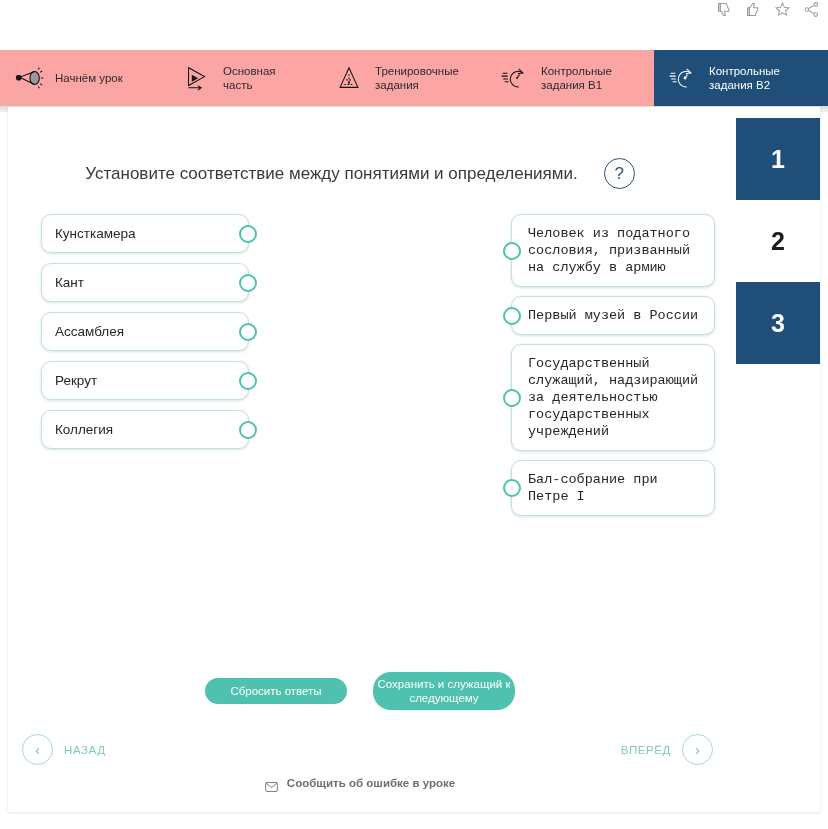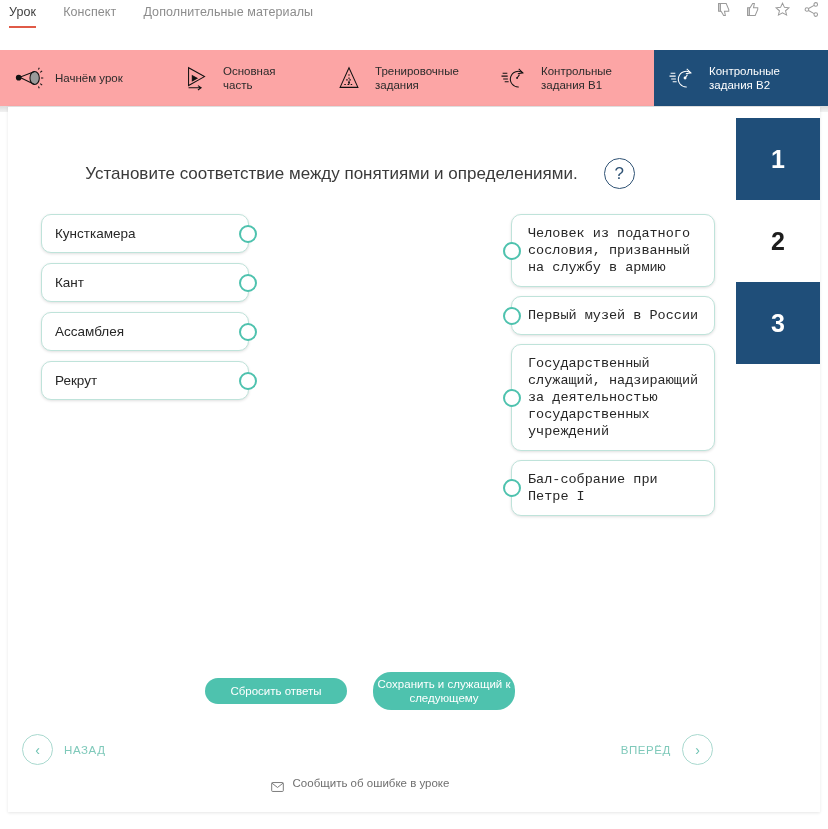--- a/index.html
+++ b/index.html
@@ -123,36 +123,31 @@
   .navbtn.fwd  { right: 115px; top: 0; }
   .circlebtn {
     width: 31px; height: 31px; border-radius: 50%; border: 1.4px solid #a9d9cf;
     display: flex; align-items: center; justify-content: center; color: #6dc2b2;
     font-size: 14px; flex: 0 0 31px;
   }
   .navbtn .ntxt { font-size: 11.5px; color: #7fc9ba; letter-spacing: .6px; }
 
   .report {
     position: absolute; top: 777px; left: 0; width: 720px;
-    display: flex; align-items: center; justify-content: center; gap: 9px; cursor: pointer;
+    display: flex; align-items: center; justify-content: center; gap: 9px; cursor: pointer; font-weight: bold;
   }
   .report .rtxt { font-size: 11.5px; color: #6f6f6f; }
   .report .env { width: 13px; height: 10px; }
 </style>
 </head>
 <body>
 
 <div class="app">
 
   <div class="topbar">
-    <div class="toptabs">
-      <div class="toptab active"><span>Урок</span></div>
-      <div class="toptab"><span>Конспект</span></div>
-      <div class="toptab"><span>Дополнительные материалы</span></div>
-    </div>
 
     <div class="topicons">
       <span class="ic">
         <svg viewBox="0 0 20 20" width="17" height="17" fill="none" stroke="#9a9a9a" stroke-width="1.2">
           <path d="M5 3h7l3 7v2h-5l1 5-2 0-3-5H5z"></path>
             <path d="M3 3h2v9H3z"></path>
         </svg>
       </span>
       <span class="ic">
         <svg viewBox="0 0 20 20" width="17" height="17" fill="none" stroke="#9a9a9a" stroke-width="1.2">
@@ -277,20 +272,24 @@
       <div class="card" style="margin-bottom:10px">
         <span class="ctext">Кант</span>
         <span class="knob"></span>
       </div>
       <div class="card" style="margin-bottom:10px">
         <span class="ctext">Ассамблея</span>
         <span class="knob"></span>
       </div>
       <div class="card" style="margin-bottom:10px">
         <span class="ctext">Рекрут</span>
+        <span class="knob"></span>
+      </div>
+      <div class="card">
+        <span class="ctext">Коллегия</span>
         <span class="knob"></span>
       </div>
     </div>
 
     <div class="colR">
       <div class="card" style="margin-bottom:9px">
         <span class="ctext">Человек из податного сословия, призванный на службу в армию</span>
         <span class="knob"></span>
       </div>
       <div class="card" style="margin-bottom:9px">

